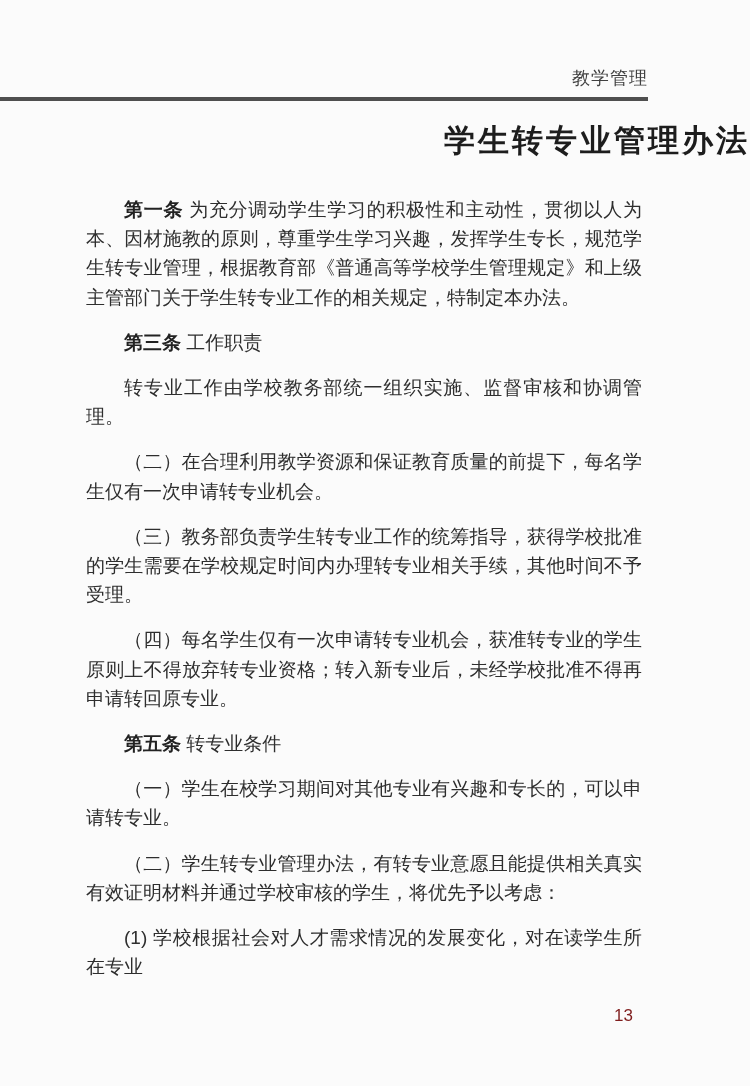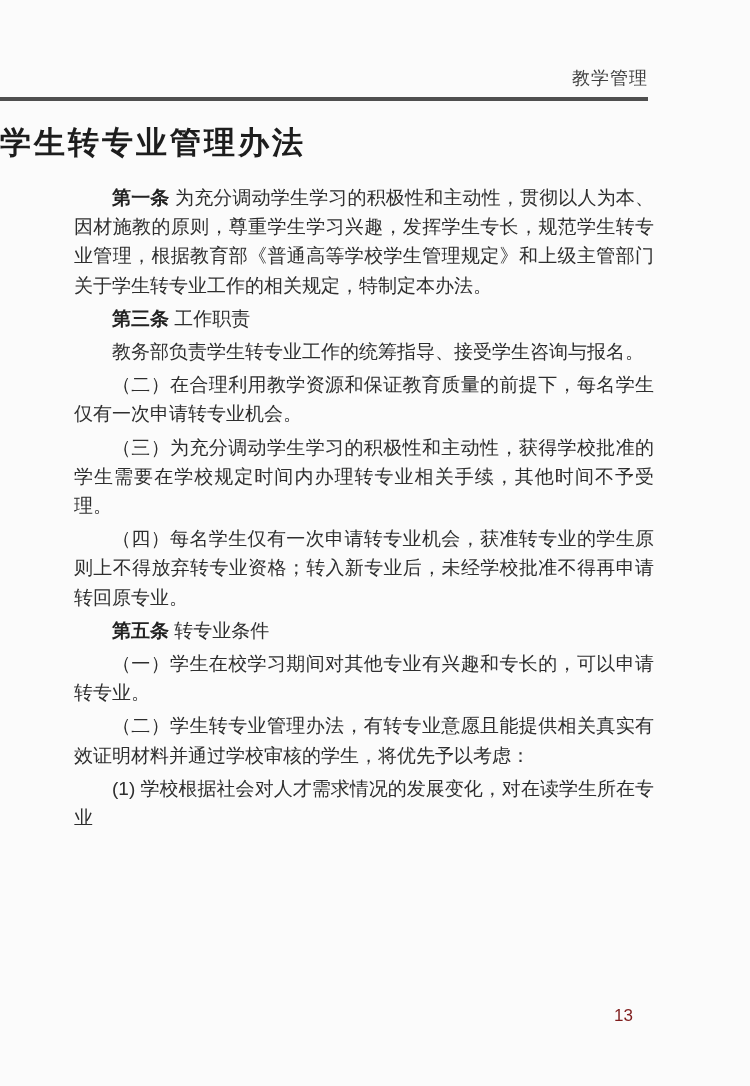--- a/index.html
+++ b/index.html
@@ -31,40 +31,40 @@
     width: 648px;
     height: 4px;
     background: #4f4f4f;
   }
   .doc-title {
     position: absolute;
     top: 122px;
     left: 0;
     width: 750px;
     margin: 0;
-    text-align: left;
-    font-family: Liberation Sans, sans-serif;
+    text-align: right;
+    font-family: Liberation Mono, monospace;
     font-weight: bold;
     font-size: 31px;
     line-height: 42px;
     letter-spacing: 3px;
     color: #1d1d1d;
   }
   .doc-body {
     position: absolute;
     top: 179px;
     left: 70px;
     width: 588px;
     font-size: 19px;
     line-height: 29.2px;
     text-align: justify;
     color: #2e2e2e;
   }
   .doc-body p {
-    margin: 4px;
+    margin: 16px;
     text-indent: 2em;
   }
   .doc-body b { font-weight: bold; color: #222222; }
   .page-number {
     position: absolute;
     top: 1005px;
     left: 614px;
     font-size: 17px;
     line-height: 22px;
     color: #7f1d1d;
@@ -77,23 +77,23 @@
 
   <div class="running-header">教学管理</div>
 
   <div class="header-rule"></div>
 
   <h1 class="doc-title">学生转专业管理办法</h1>
 
   <div class="doc-body">
       <p><b>第一条</b> 为充分调动学生学习的积极性和主动性，贯彻以人为本、因材施教的原则，尊重学生学习兴趣，发挥学生专长，规范学生转专业管理，根据教育部《普通高等学校学生管理规定》和上级主管部门关于学生转专业工作的相关规定，特制定本办法。</p>
       <p><b>第三条</b> 工作职责</p>
-      <p>教务部负责学生转专业工作的统筹指导、接受学生咨询与报名。</p>
+      <p>转专业工作由学校教务部统一组织实施、监督审核和协调管理。</p>
       <p>（二）在合理利用教学资源和保证教育质量的前提下，每名学生仅有一次申请转专业机会。</p>
-      <p>（三）为充分调动学生学习的积极性和主动性，获得学校批准的学生需要在学校规定时间内办理转专业相关手续，其他时间不予受理。</p>
+      <p>（三）教务部负责学生转专业工作的统筹指导，获得学校批准的学生需要在学校规定时间内办理转专业相关手续，其他时间不予受理。</p>
       <p>（四）每名学生仅有一次申请转专业机会，获准转专业的学生原则上不得放弃转专业资格；转入新专业后，未经学校批准不得再申请转回原专业。</p>
       <p><b>第五条</b> 转专业条件</p>
       <p>（一）学生在校学习期间对其他专业有兴趣和专长的，可以申请转专业。</p>
       <p>（二）学生转专业管理办法，有转专业意愿且能提供相关真实有效证明材料并通过学校审核的学生，将优先予以考虑：</p>
       <p>(1) 学校根据社会对人才需求情况的发展变化，对在读学生所在专业</p>
     </div>
 
   <div class="page-number">13</div>
 
 </div>

